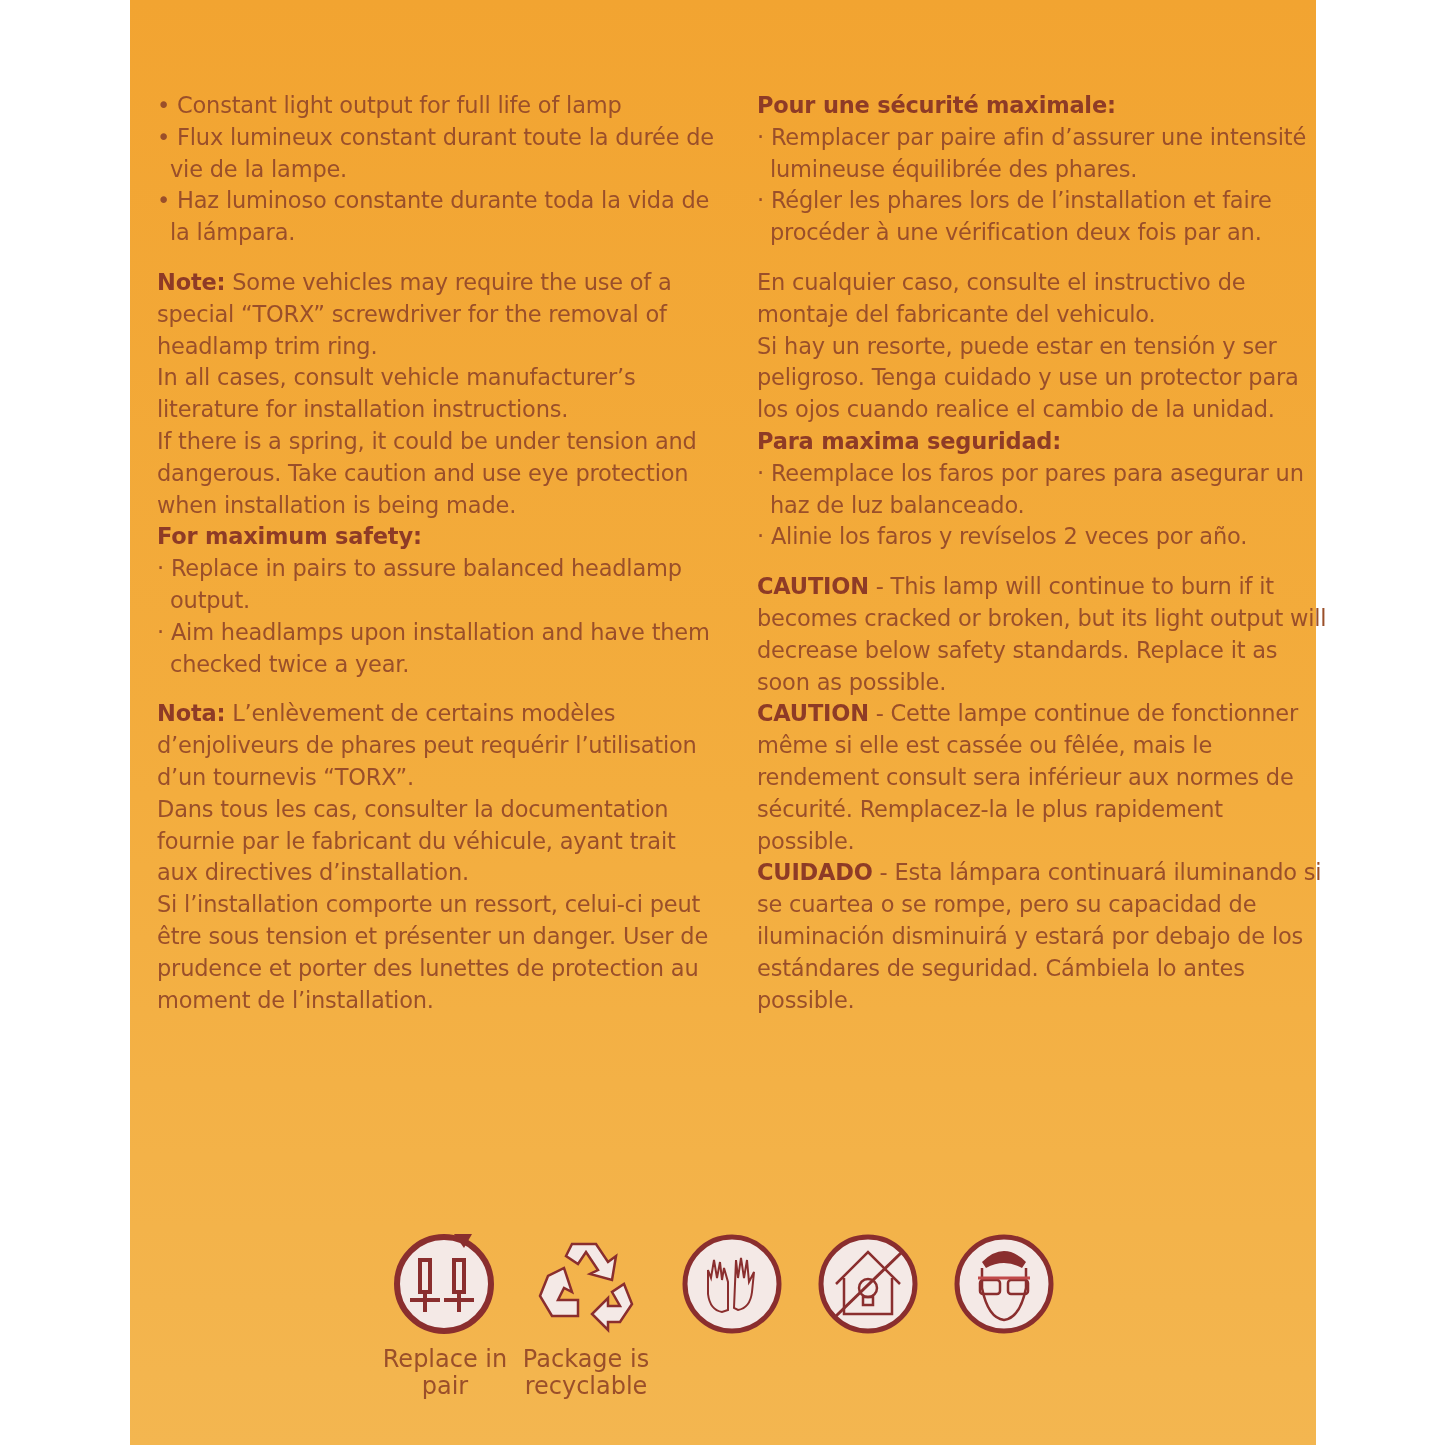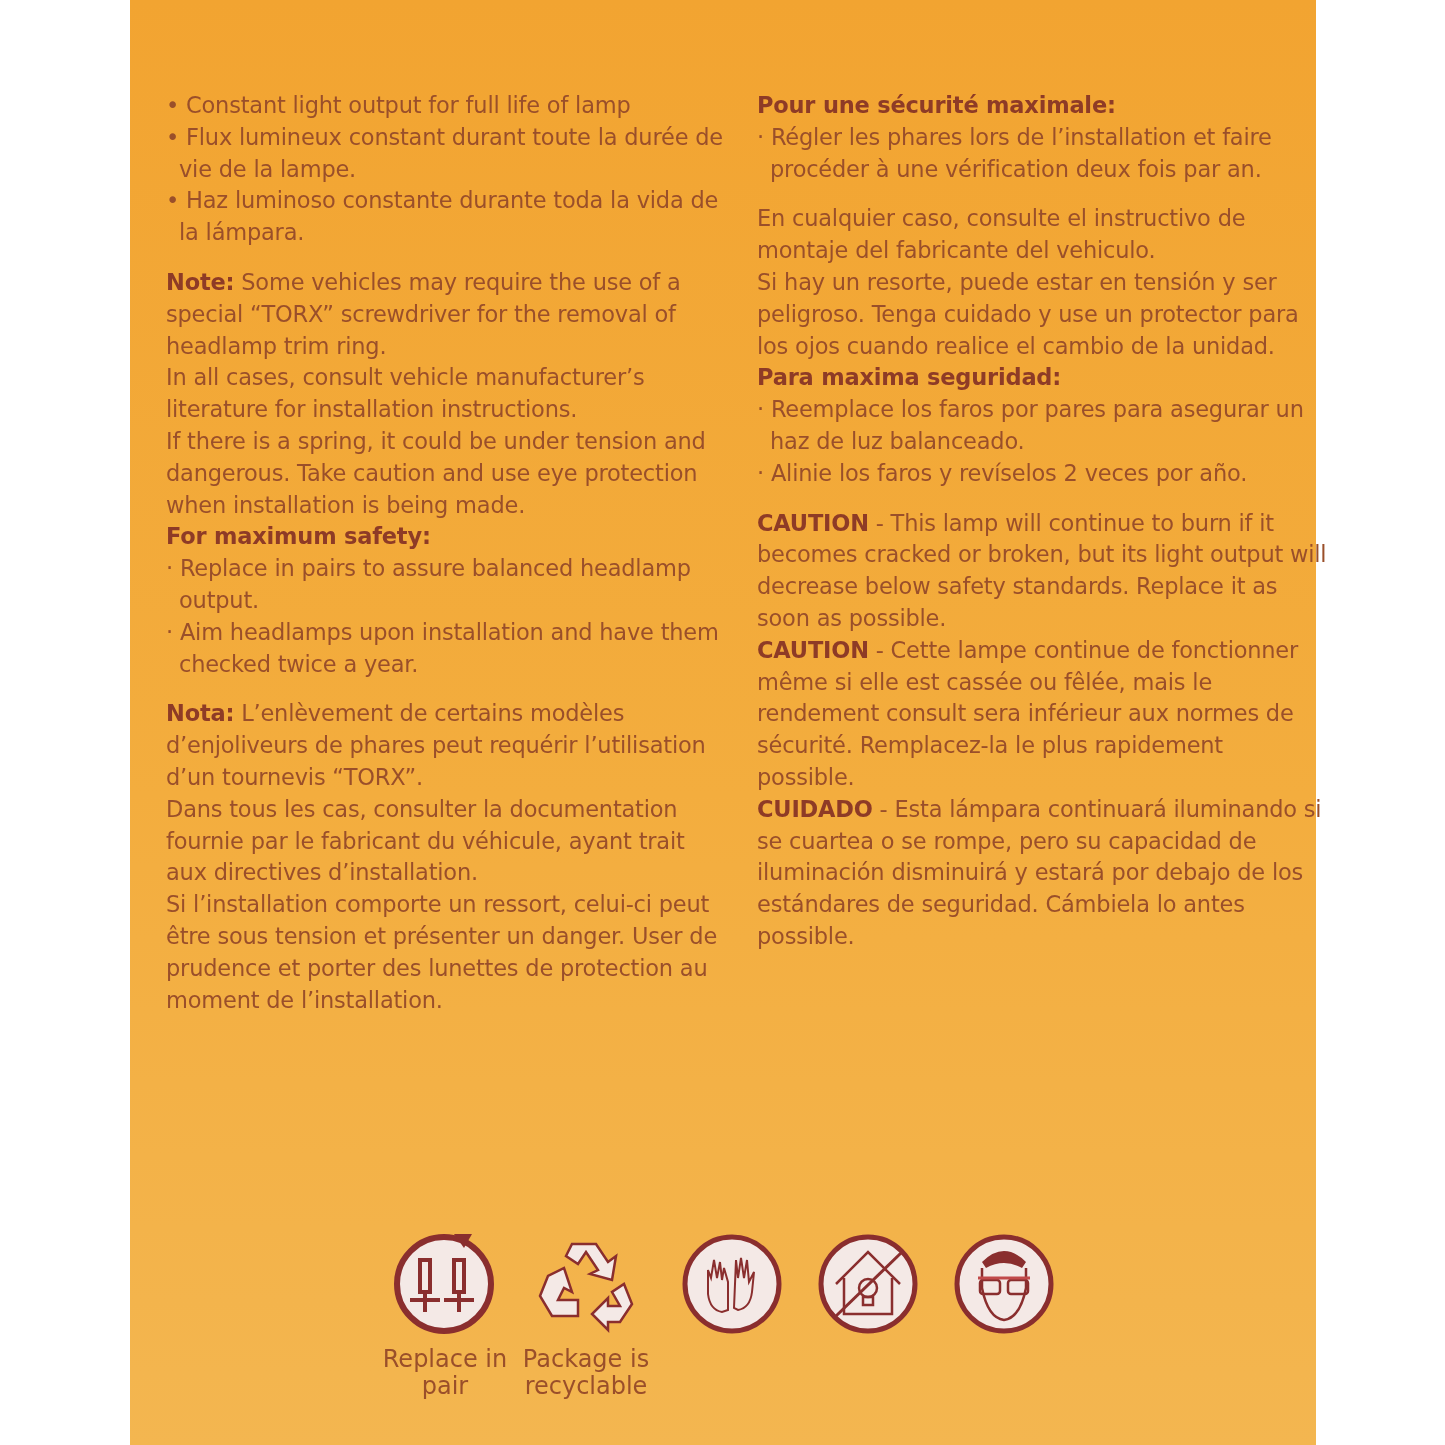--- a/index.html
+++ b/index.html
@@ -1,21 +1,21 @@
 <!DOCTYPE html>
 <html><head>
 <meta charset="utf-8">
 <style>
   html, body { margin:0; padding:0; }
   body { width:1445px; height:1445px; background:#ffffff; position:relative; overflow:hidden;
     font-family:"DejaVu Sans", sans-serif; }
   .panel { position:absolute; left:130px; top:0; width:1186px; height:1445px;
     background:linear-gradient(180deg,#f2a431 0%,#f3ad3e 55%,#f3b650 100%); }
   .col { position:absolute; top:90px; color:#9a4f2a; font-size:22.5px; line-height:31.8px; letter-spacing:-0.2px; }
-  .col.left { left:166px; width:560px; }
+  .col.left { left:157px; width:560px; }
   .col.right { left:757px; width:570px; }
   .blk { margin:0; }
   .gap { height:18px; }
   .b { font-weight:bold; color:#8e3b26; }
   .bul { padding-left:13px; text-indent:-13px; }
   .ic { position:absolute; width:104px; height:104px; }
   .ic svg { width:104px; height:104px; }
   .lbl { position:absolute; top:1346px; color:#9a4f2a; font-size:24px; line-height:27px; text-align:center; width:150px; }
 </style>
 </head>
@@ -35,20 +35,21 @@
   <p class="blk bul">· Replace in pairs to assure balanced headlamp output.</p>
   <p class="blk bul">· Aim headlamps upon installation and have them checked twice a year.</p>
   <div class="gap"></div>
   <p class="blk"><span class="b">Nota:</span><span> L’enlèvement de certains modèles d’enjoliveurs de phares peut requérir l’utilisation d’un tournevis “TORX”.</span></p>
   <p class="blk">Dans tous les cas, consulter la documentation fournie par le fabricant du véhicule, ayant trait aux directives d’installation.</p>
   <p class="blk">Si l’installation comporte un ressort, celui-ci peut être sous tension et présenter un danger. User de prudence et porter des lunettes de protection au moment de l’installation.</p>
 </div>
 
 <div class="col right">
   <p class="blk b">Pour une sécurité maximale:</p>
+  <p class="blk bul">· Remplacer par paire afin d’assurer une intensité lumineuse équilibrée des phares.</p>
   <p class="blk bul">· Régler les phares lors de l’installation et faire procéder à une vérification deux fois par an.</p>
   <div class="gap"></div>
   <p class="blk">En cualquier caso, consulte el instructivo de montaje del fabricante del vehiculo.</p>
   <p class="blk">Si hay un resorte, puede estar en tensión y ser peligroso. Tenga cuidado y use un protector para los ojos cuando realice el cambio de la unidad.</p>
   <p class="blk b">Para maxima seguridad:</p>
   <p class="blk bul">· Reemplace los faros por pares para asegurar un haz de luz balanceado.</p>
   <p class="blk bul">· Alinie los faros y revíselos 2 veces por año.</p>
   <div class="gap"></div>
   <p class="blk"><span class="b">CAUTION</span><span> - This lamp will continue to burn if it becomes cracked or broken, but its light output will decrease below safety standards. Replace it as soon as possible.</span></p>
   <p class="blk"><span class="b">CAUTION</span><span> - Cette lampe continue de fonctionner même si elle est cassée ou fêlée, mais le rendement consult sera inférieur aux normes de sécurité. Remplacez-la le plus rapidement possible.</span></p>

